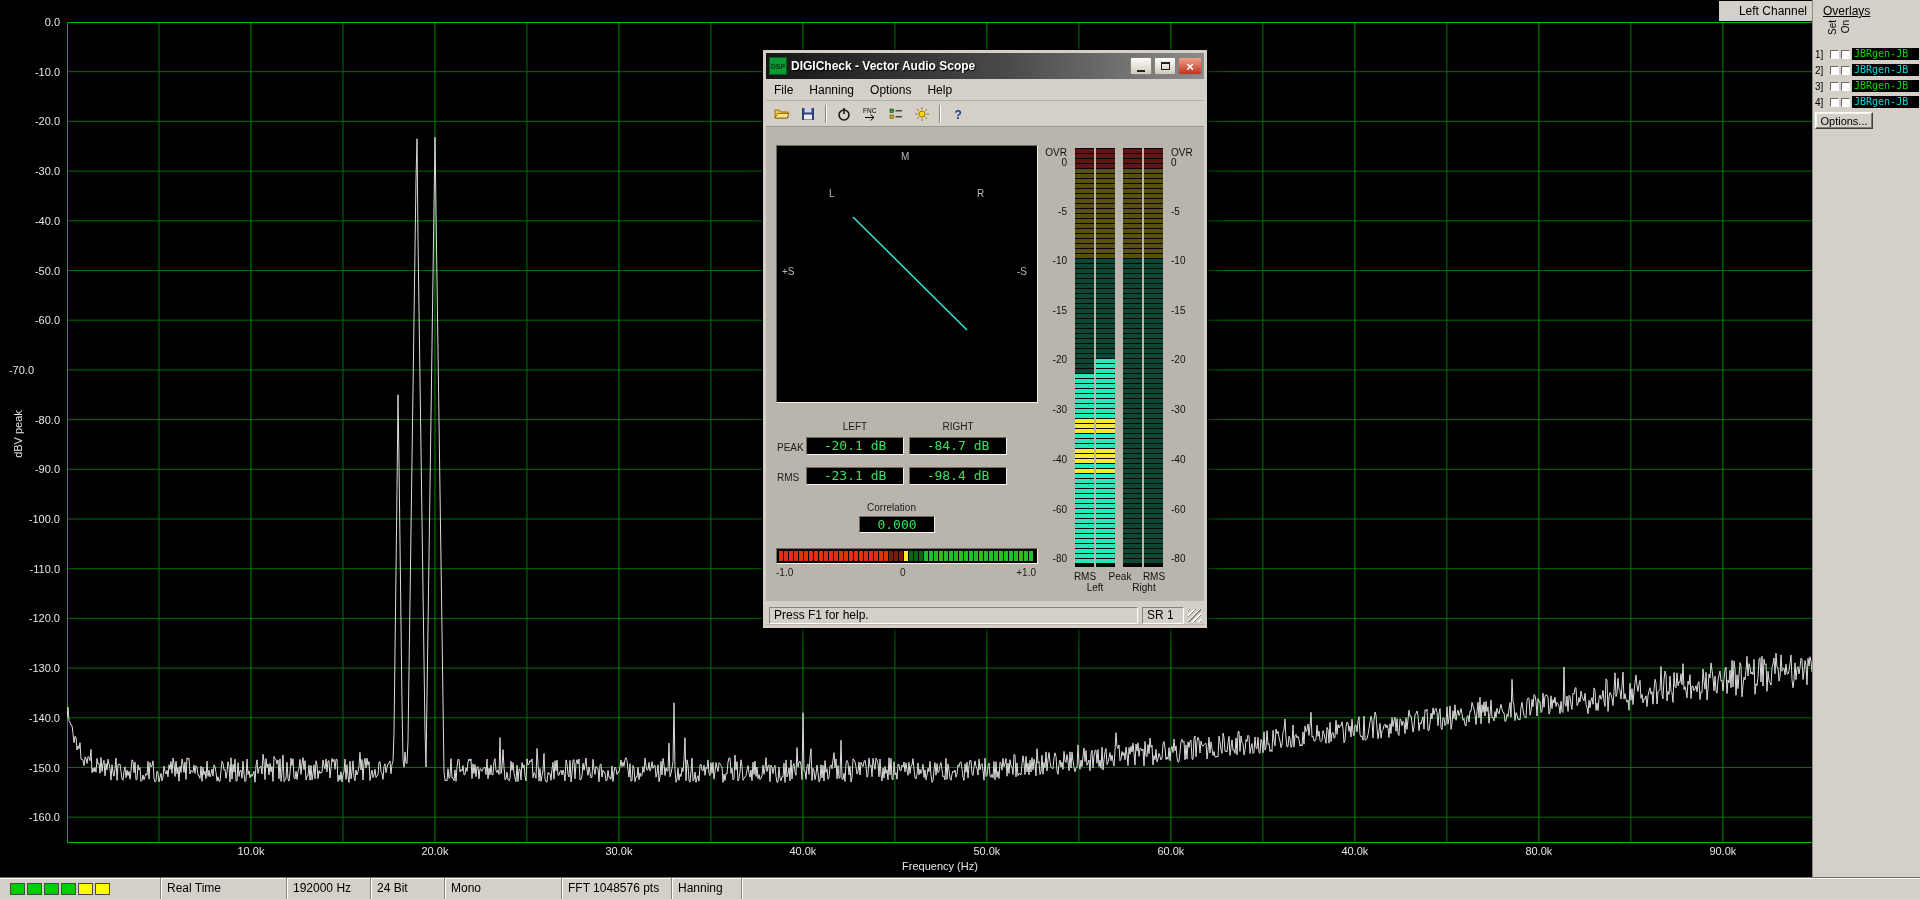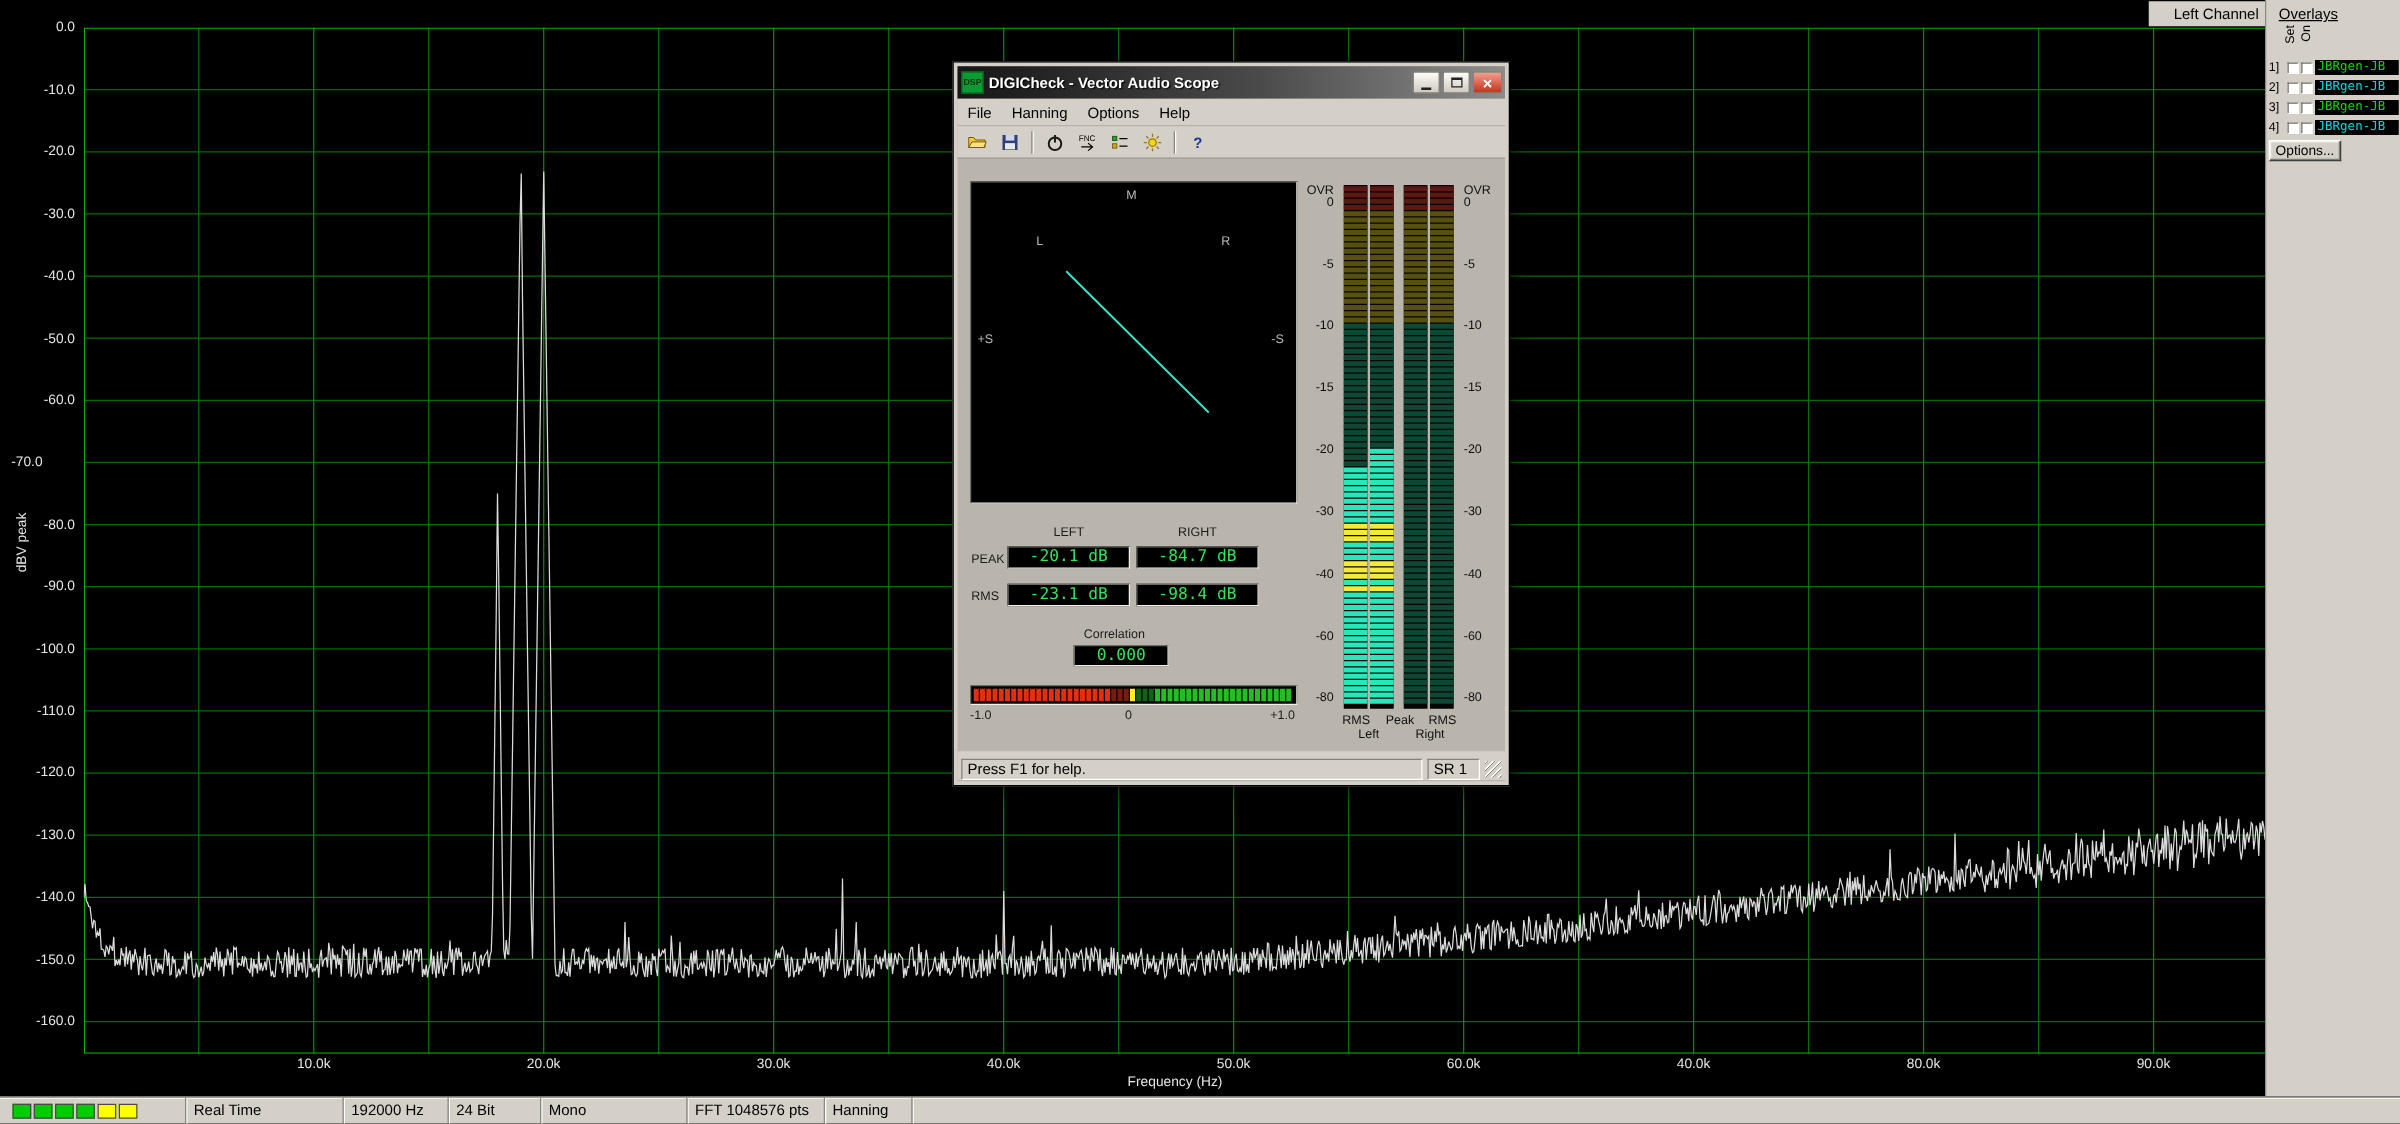--- a/index.html
+++ b/index.html
@@ -707,21 +707,21 @@
   <div id="sb">
     <div id="sb-leds">
         <div class="sb-led" style="background: rgb(0, 204, 0);"></div>
         <div class="sb-led" style="background: rgb(0, 204, 0);"></div>
         <div class="sb-led" style="background: rgb(0, 204, 0);"></div>
         <div class="sb-led" style="background: rgb(0, 204, 0);"></div>
         <div class="sb-led" style="background: rgb(255, 255, 0);"></div>
         <div class="sb-led" style="background: rgb(255, 255, 0);"></div>
       </div>
     <div id="sb-sections">
-        <div class="sb-sec" style="width: 126px;">Real Time</div>
+        <div class="sb-sec" style="width: 126px; margin-left: 12px;">Real Time</div>
         <div class="sb-sec" style="width: 84px;">192000 Hz</div>
         <div class="sb-sec" style="width: 74px;">24 Bit</div>
         <div class="sb-sec" style="width: 117px;">Mono</div>
         <div class="sb-sec" style="width: 110px;">FFT 1048576 pts</div>
         <div class="sb-sec" style="width: 70px;">Hanning</div>
         <div class="sb-sec" style="flex: 1 1 0%;"></div>
       </div>
   </div>
 
 </div>

